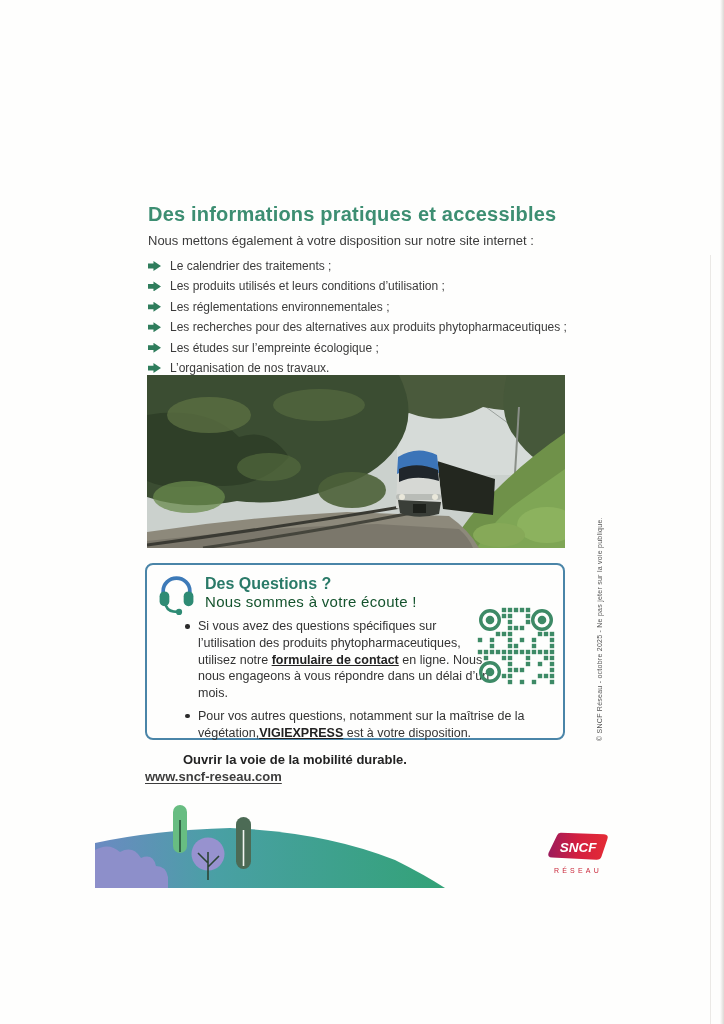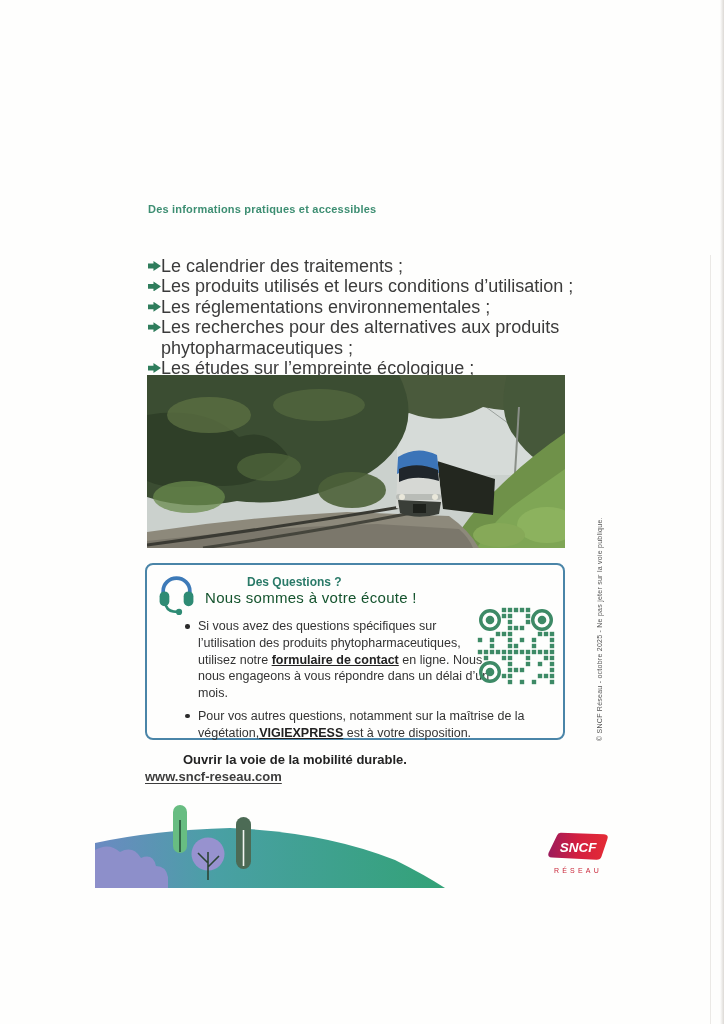--- a/index.html
+++ b/index.html
@@ -18,33 +18,33 @@
     background: #ebe9e6;
   }
   .scan-edge-right {
     position: absolute; right: 0; top: 0; width: 4px; height: 100%;
     background: linear-gradient(to right, rgba(0,0,0,0), #dcd9d5);
   }
 
   
   .info-heading {
     position: absolute; left: 148px; top: 203px;
-    font-size: 11px; font-weight: bold; color: #3d8e72; letter-spacing: 0.2px;
+    font-size: 20px; font-weight: bold; color: #3d8e72; letter-spacing: 0.2px;
   }
   .info-intro {
     position: absolute; left: 148px; top: 233px;
     font-size: 13px; color: #3b3b3b;
   }
   .info-list {
     position: absolute; left: 148px; top: 256px; width: 450px;
     list-style: none;
   }
   .info-list li {
-    display: flex; align-items: flex-start; 
-    font-size: 18px; color: #3b3b3b; line-height: 20.4px;
+    display: flex; align-items: flex-start; gap: 9px;
+    font-size: 12px; color: #3b3b3b; line-height: 20.4px;
   }
   .arrow-bullet {
     flex: 0 0 13px; width: 13px; height: 10px; margin-top: 5px;
     background: #2f7d5c;
     clip-path: polygon(0% 26%, 42% 26%, 42% 0%, 100% 50%, 42% 100%, 42% 74%, 0% 74%);
   }
 
   
   .photo {
     position: absolute; left: 147px; top: 375px; width: 418px; height: 173px;
@@ -54,21 +54,21 @@
 
   
   .qbox {
     position: absolute; left: 145px; top: 563px; width: 420px; height: 177px;
     border: 2px solid #4a85a8; border-radius: 8px;
     background: #fefefd;
   }
   .qbox-header { position: absolute; left: 11px; top: 10px; display: flex; }
   .headset { width: 37px; height: 41px; }
   .qbox-titles { margin-left: 10px; }
-  .qbox-heading { font-size: 12px; font-weight: bold; color: #2a7a68; margin-left: 42px; }
+  .qbox-heading { font-size: 16px; font-weight: bold; color: #2a7a68; }
   .qbox-subheading { font-size: 15px; color: #14532d; margin-top: 0; letter-spacing: 0.3px; }
   .qbox-list { position: absolute; left: 38px; top: 53px; list-style: none; }
   .qbox-list li {
     position: relative; padding-left: 13px;
     font-size: 12.5px; color: #333; line-height: 16.8px;
   }
   .qbox-list li + li { margin-top: 6px; }
   .dot-bullet {
     position: absolute; left: 0; top: 6px; width: 4.5px; height: 4.5px;
     border-radius: 50%; background: #2b2b2b;
@@ -109,20 +109,21 @@
     font-size: 7px; color: #565656; letter-spacing: 0.25px;
     white-space: nowrap;
   }
 </style>
 </head>
 <body>
 
 <div class="page">
 
   <h1 class="info-heading">Des informations pratiques et accessibles</h1>
+  <p class="info-intro">Nous mettons également à votre disposition sur notre site internet :</p>
 
   <ul class="info-list">
     <li>
       <span class="arrow-bullet"></span>
       <span>Le calendrier des traitements ;</span>
     </li>
     <li>
       <span class="arrow-bullet"></span>
       <span>Les produits utilisés et leurs conditions d’utilisation ;</span>
     </li>

